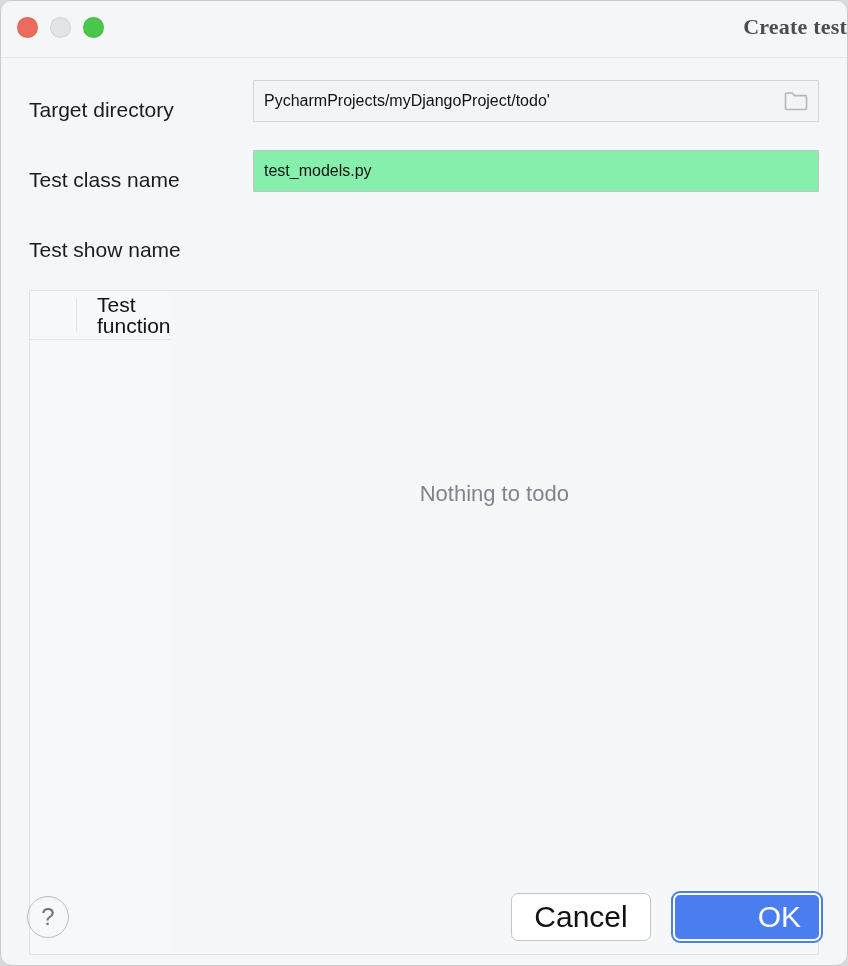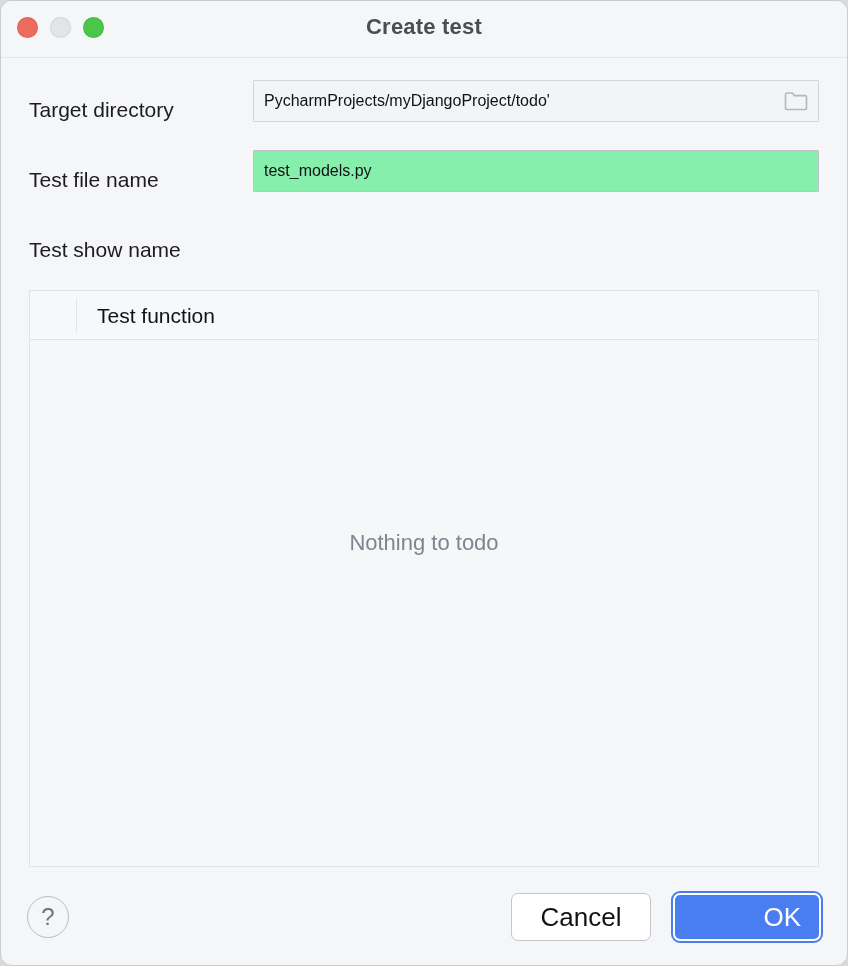--- a/index.html
+++ b/index.html
@@ -48,25 +48,26 @@
     border-radius: 50%;
     display: block;
   }
   .light.red    { background: #ed6a5e; box-shadow: inset 0 0 0 1px rgba(0,0,0,.07); }
   .light.yellow { background: #e3e4e6; box-shadow: inset 0 0 0 1px rgba(0,0,0,.07); }
   .light.green  { background: #4ac64a; box-shadow: inset 0 0 0 1px rgba(0,0,0,.07); }
 
   .window-title {
     position: absolute;
     left: 0; right: 0; top: 13px;
-    text-align: center;
+    text-align: right;
     font-size: 22px;
     font-weight: bold;
     color: #4a4d52;
     letter-spacing: .2px;
+    font-family: Liberation Serif, serif;
   }
 
   
   .form {
     padding: 22px 28px 0 28px;
   }
   .row {
     display: flex;
     align-items: center;
     height: 42px;
@@ -115,24 +116,24 @@
     width: 24px;
     height: 22px;
     display: block;
   }
 
   
   .table {
     margin: 4px 28px 0 28px;
     border: 1px solid #e0e2e6;
     background: #f7f8fa;
-    height: 577px;
-    box-sizing: border-box;
-    display: flex;
-    flex-direction: column;
+    height: 665px;
+    box-sizing: border-box;
+    display: flex;
+    flex-direction: row;
     border-radius: 1px;
   }
   .thead {
     height: 48px;
     flex: 0 0 48px;
     display: flex;
     align-items: center;
     background: #f7f8fa;
     border-bottom: 1px solid #e0e2e6;
   }
@@ -184,21 +185,21 @@
     line-height: 38px;
     text-align: center;
     padding: 0;
     cursor: pointer;
     font-family: "Liberation Sans", sans-serif;
   }
   .spacer { flex: 1 1 auto; }
 
   .btn {
     font-family: "Liberation Sans", sans-serif;
-    font-size: 26px;
+    font-size: 30px;
     height: 48px;
     min-width: 140px;
     padding: 0 18px;
     border-radius: 7px;
     cursor: pointer;
     box-sizing: border-box;
   }
   .btn.cancel {
     background: #ffffff;
     border: 1px solid #c3c6cc;
@@ -236,21 +237,21 @@
       <div class="lbl">Target directory</div>
       <div class="field readonly">
         <span class="val">'PycharmProjects/myDjangoProject/todo</span>
         <svg class="folder-icon" viewBox="0 0 24 22" fill="none">
           <path d="M1.5 4.5 C1.5 3.6 2.2 3 3 3 H8.3 L10.3 5.6 H21 C21.8 5.6 22.5 6.2 22.5 7 V18 C22.5 18.8 21.8 19.5 21 19.5 H3 C2.2 19.5 1.5 18.8 1.5 18 Z" stroke="#b1b6c4" stroke-width="1.6" stroke-linejoin="round"></path>
         </svg>
       </div>
     </div>
 
     <div class="row">
-      <div class="lbl">Test file name</div>
+      <div class="lbl">Test class name</div>
       <div class="field">
         <span class="val">test_models.py</span>
       </div>
     </div>
 
     <div class="row">
       <div class="lbl">Test show name</div>
     </div>
 
   </div>

